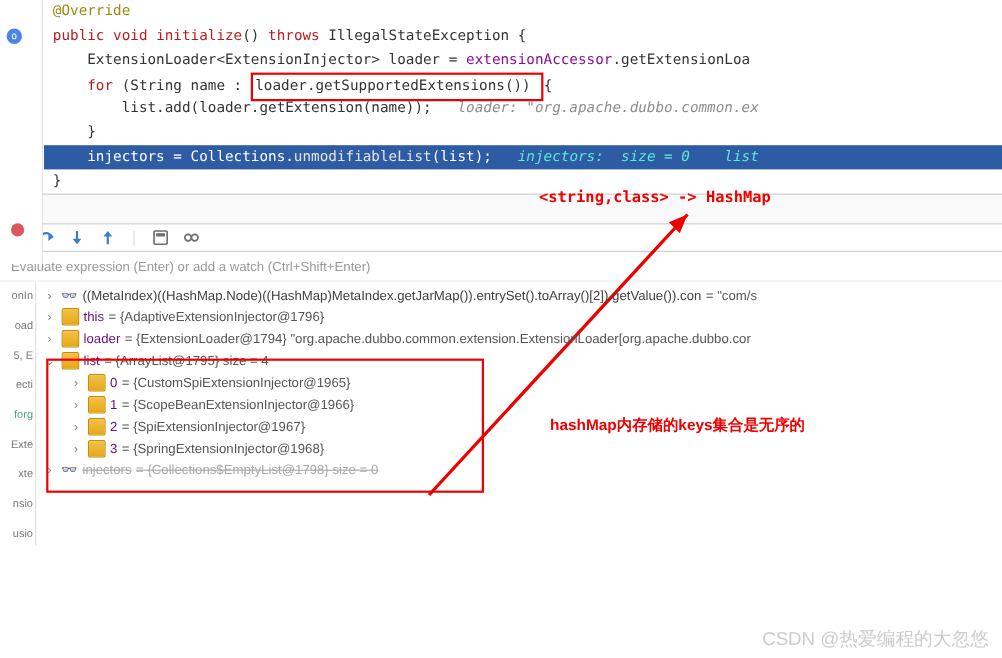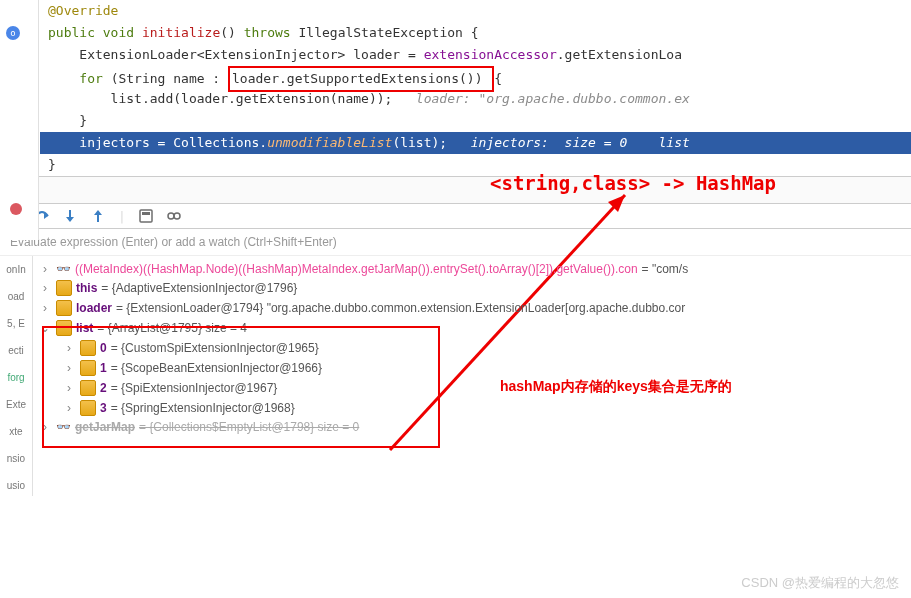--- a/index.html
+++ b/index.html
@@ -1,69 +1,69 @@
 <!DOCTYPE html>
 <html><head>
 <meta charset="utf-8">
 <style>
 body{margin:0;font-family:Menlo,Consolas,monospace;font-size:13px;color:#333;overflow:hidden;background:#fff;width:911px;height:598px}
 .editor{padding-left:40px;position:relative}
 .gutter{position:absolute;left:0;top:0;width:38px;height:240px;background:#fff;border-right:1px solid #e0e0e0}
 .code-line{white-space:pre;padding:0 8px;line-height:22px;height:22px}
 .hl{background:#2d5ca5;color:#fff}
-.hl .com{color:#ffffff;font-style:italic}
-.kw2{color:#4d7c0f}
+.hl .com{color:#5eead4;font-style:italic}
+.kw2{color:#b91c1c}
 .met{color:#b91c1c}
-.met-i{color:#fdba74;font-style:italic}
+.met-i{color:#e5e5e5;}
 .nm{color:#871094}
 .com{color:#8c8c8c;font-style:italic}
 .ann{color:#9e880d}
 .red-box{border:2px solid #e00;display:inline-block;padding:0 2px}
 .red-ann{color:#e00;font-weight:bold;position:absolute}
 .arrow{position:absolute;pointer-events:none}
 .tab-bar{border-top:1px solid #ccc;border-bottom:1px solid #ccc;padding:4px 8px;font-family:sans-serif;font-size:12px;color:#333;background:#fafafa}
 .tab{display:inline-block;padding:2px 6px}
 .toolbar{border-bottom:1px solid #ccc;padding:4px 6px;color:#6e6e6e;display:flex;gap:12px;align-items:center}
 .toolbar svg{display:block}
 .eval{color:#999;font-family:sans-serif;font-size:12px;padding:6px 10px;border-bottom:1px solid #eee}
 .dbg{font-family:sans-serif;font-size:12px;position:relative}
 .side{position:absolute;left:0;top:0;width:32px;bottom:0;border-right:1px solid #e0e0e0;color:#777}
-.side-item{padding:8px 2px;text-align:center;font-size:10px;overflow:hidden}
+.side-item{padding:8px 2px;text-align:right;font-size:10px;overflow:hidden}
 .dbg-tree{margin-left:34px;padding:4px 0}
 .row{display:flex;align-items:center;padding:2px 4px;gap:4px}
 .chev{width:14px;color:#888;text-align:center}
 .ico{width:14px;height:14px;display:inline-block;border-radius:2px}
 .ico-glasses{color:#6aa84f}
 .ico-obj{background:linear-gradient(#f3c04b,#e6a817);border:1px solid #c98b00}
-.var{color:#660e7a;font-weight:bold}
+.var{color:#660e7a;font-weight:normal}
 .val{color:#555}
 .big-red-box{position:absolute;border:2px solid #e00;pointer-events:none}
 .cut{color:#aaa;text-decoration:line-through}
-.watermark{position:absolute;bottom:6px;right:12px;color:#ccc;font-family:sans-serif;font-size:13px}
+.watermark{position:absolute;bottom:6px;right:12px;color:#ccc;font-family:sans-serif;font-size:17px}
 .bp{width:12px;height:12px;border-radius:50%;background:#db5860;position:absolute;left:10px}
 .ovr{position:absolute;left:6px;width:14px;height:14px;border-radius:50%;background:#4a86e8;color:#fff;font-size:9px;text-align:center;line-height:14px}
 </style>
 </head>
 <body>
 
 <div class="editor">
  <div class="gutter">
   <div class="ovr" style="top:26px">o</div>
   <div class="bp" style="top:203px"></div>
  </div>
  <div class="code-line"><span class="ann">@Override</span></div>
  <div class="code-line"><span class="kw2">public </span><span class="kw2">void </span><span class="met">initialize</span><span>() </span><span class="kw2">throws </span><span>IllegalStateException {</span></div>
  <div class="code-line"><span>    ExtensionLoader&lt;ExtensionInjector&gt; loader = </span><span class="nm">extensionAccessor</span><span>.getExtensionLoa</span></div>
  <div class="code-line"><span>    </span><span class="kw2">for </span><span>(String name : </span><span class="red-box">loader.getSupportedExtensions()) </span><span>{</span></div>
  <div class="code-line"><span>        list.add(loader.getExtension(name));   </span><span class="com">loader: "org.apache.dubbo.common.ex</span></div>
  <div class="code-line"><span>    }</span></div>
  <div class="code-line hl"><span>    injectors = Collections.</span><span class="met-i">unmodifiableList</span><span>(list);   </span><span class="com">injectors:  size = 0    list</span></div>
  <div class="code-line"><span>}</span></div>
 
- <div class="red-ann" style="left:490px;top:172px;font-size:19px">&lt;string,class&gt; -&gt; HashMap</div>
+ <div class="red-ann" style="left:490px;top:172px;font-size:14px">&lt;string,class&gt; -&gt; HashMap</div>
  <svg class="arrow" style="left:380px;top:180px" width="260" height="300">
   <line x1="10" y1="270" x2="245" y2="15" stroke="#e00" stroke-width="3"></line>
   <polygon points="245,15 228,22 238,32" fill="#e00"></polygon>
  </svg>
 </div>
 
 <div class="tab-bar">
  <span class="tab">st</span>
 </div>
 
@@ -119,21 +119,21 @@
   <div class="side-item" style="color:#4a7">forg</div>
   <div class="side-item">Exte</div>
   <div class="side-item">xte</div>
   <div class="side-item">nsio</div>
   <div class="side-item">usio</div>
  </div>
  <div class="dbg-tree">
   <div class="row">
         <span class="chev">›</span>
         <span class="ico-glasses">👓</span>
-        <span style="color:#ec4899">((MetaIndex)((HashMap.Node)((HashMap)MetaIndex.getJarMap()).entrySet().toArray()[2]).getValue()).con</span>
+        <span style="color:#404040">((MetaIndex)((HashMap.Node)((HashMap)MetaIndex.getJarMap()).entrySet().toArray()[2]).getValue()).con</span>
         <span class="val"> = "com/s</span>
       </div>
   <div class="row">
         <span class="chev">›</span>
         <span class="ico ico-obj"></span>
         <span class="var">this</span>
         <span class="val"> = {AdaptiveExtensionInjector@1796}</span>
       </div>
   <div class="row">
         <span class="chev">›</span>
@@ -167,21 +167,21 @@
       </div>
   <div class="row" style="padding-left:28px">
         <span class="chev">›</span>
         <span class="ico ico-obj"></span>
         <span class="var">3</span>
         <span class="val"> = {SpringExtensionInjector@1968}</span>
       </div>
   <div class="row">
         <span class="chev">›</span>
         <span class="ico-glasses">👓</span>
-        <span class="var cut">getJarMap</span>
+        <span class="var cut">injectors</span>
         <span class="val cut"> = {Collections$EmptyList@1798}  size = 0</span>
       </div>
  </div>
 
  <div class="big-red-box" style="left:42px;top:70px;width:394px;height:118px"></div>
  <div class="red-ann" style="left:500px;top:122px;font-size:14px;font-family:Liberation Sans, sans-serif">hashMap内存储的keys集合是无序的</div>
 </div>
 
 <div class="watermark">CSDN @热爱编程的大忽悠</div>
 

